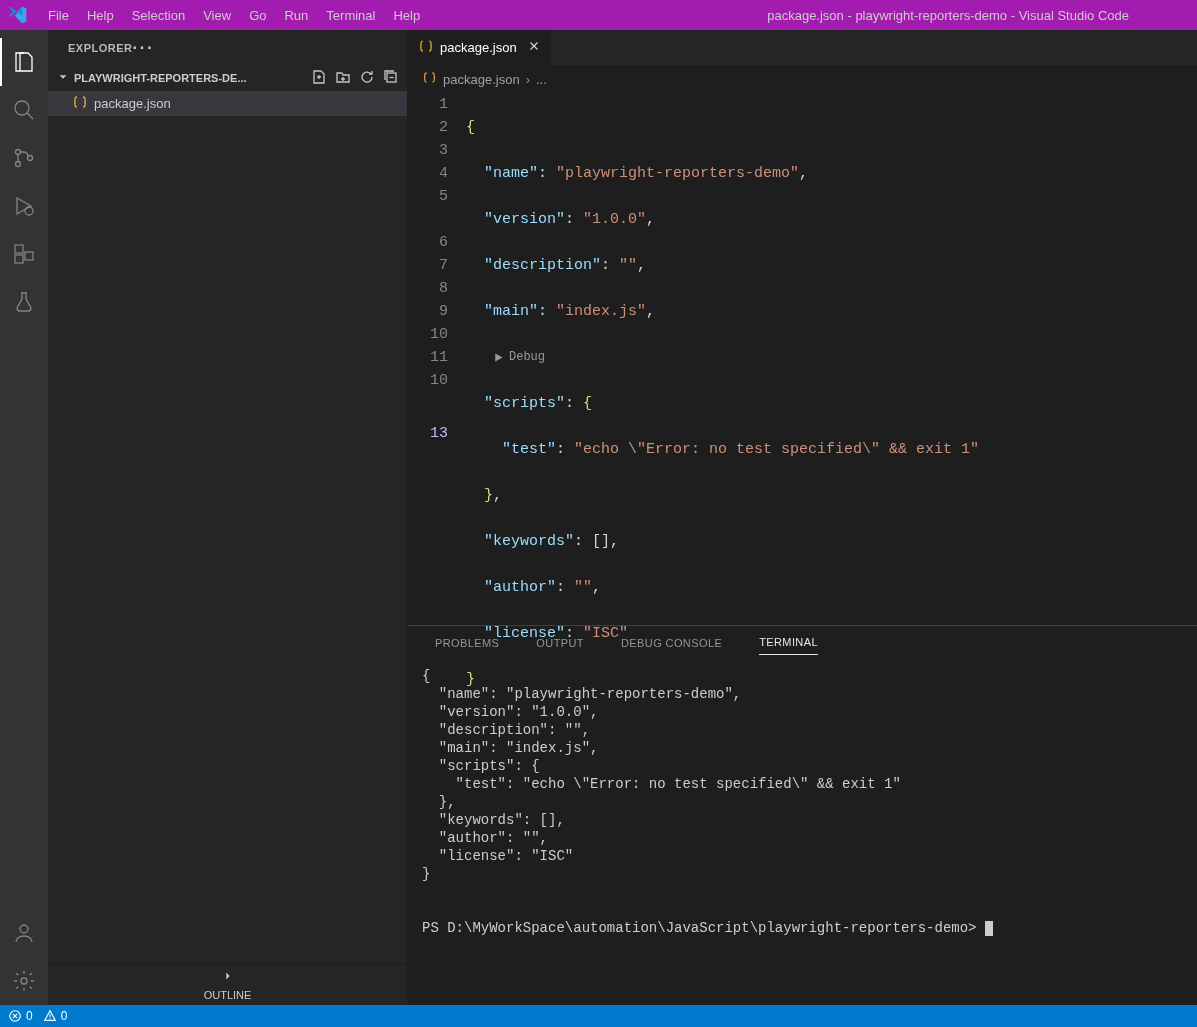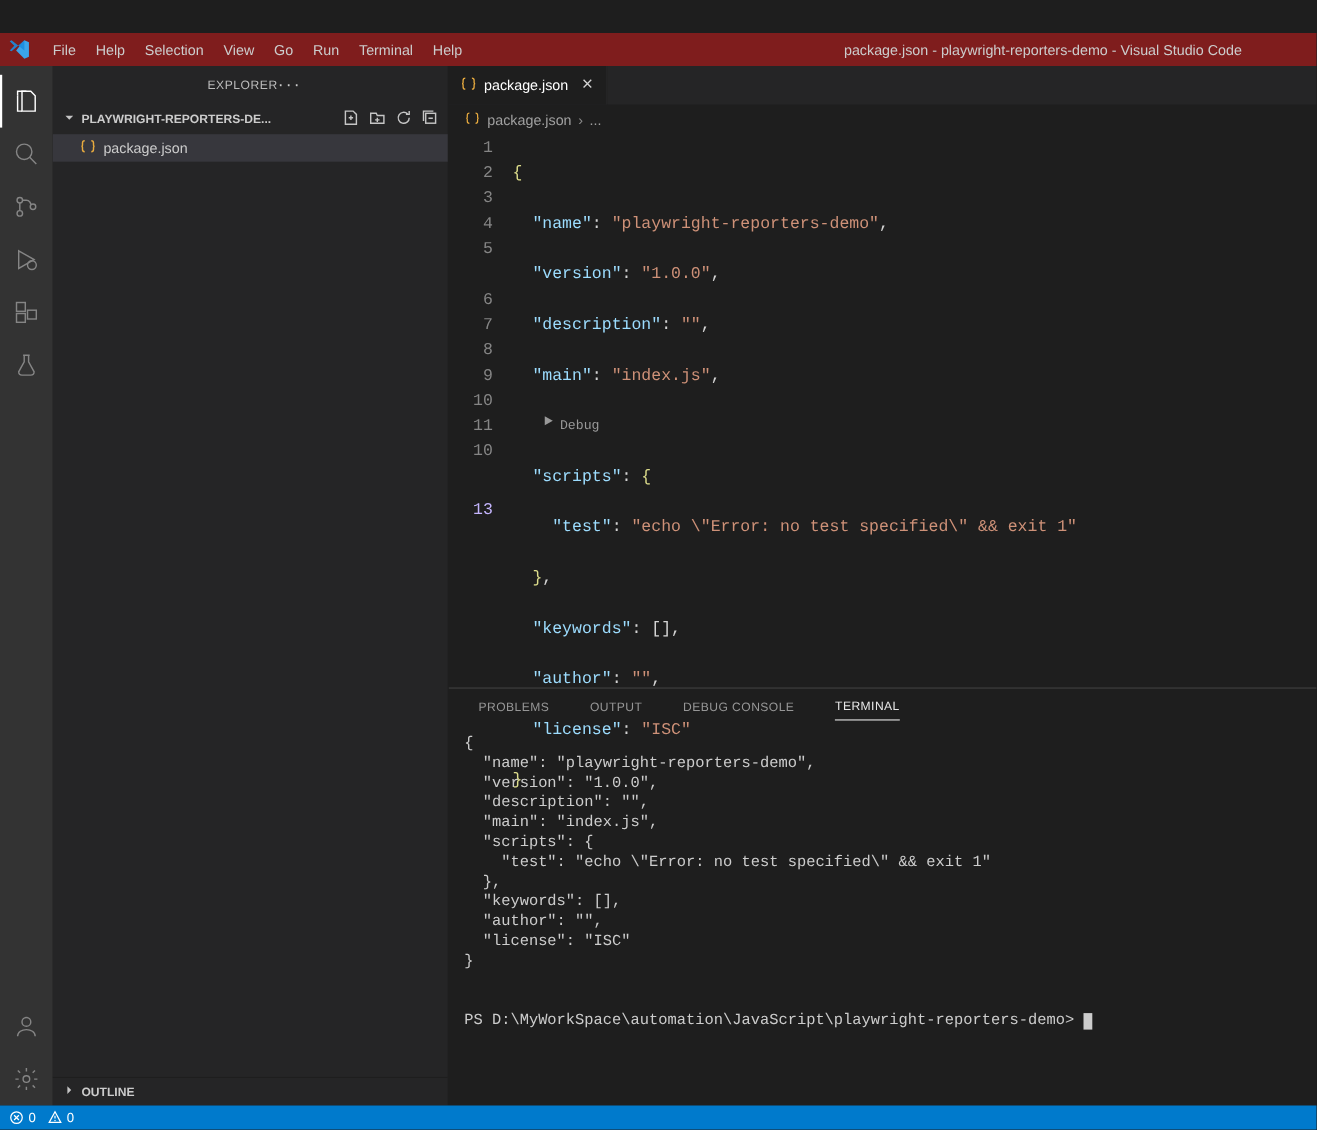--- a/index.html
+++ b/index.html
@@ -10,26 +10,25 @@
     font-family: "Segoe UI", sans-serif;
     font-size: 13px;
     color: #cccccc;
     overflow: hidden;
     display: flex;
     flex-direction: column;
   }
   
   .titlebar {
     height: 30px;
-    background: #7f1d1d;
+    background: #a21caf;
     display: flex;
     align-items: center;
     padding: 0 8px;
     gap: 2px;
-    margin-top: 30px;
   }
   .titlebar .logo {
     width: 20px; height: 20px;
     margin-right: 10px;
   }
   .titlebar .menu-item {
     padding: 4px 8px;
     color: #cccccc;
     cursor: pointer;
   }
@@ -78,25 +77,26 @@
     width: 360px;
     background: #252526;
     display: flex;
     flex-direction: column;
     border-right: 1px solid #1e1e1e;
   }
   .sidebar-header {
     height: 35px;
     display:flex;
     align-items:center;
-    justify-content: center;
+    justify-content: flex-start;
     padding: 0 12px 0 20px;
     color: #bbbbbb;
     font-size: 11px;
     letter-spacing: 0.5px;
+    font-weight: bold;
   }
   .sidebar-header .dots { color:#cccccc; font-size:16px; cursor:pointer; letter-spacing:2px;}
   .folder-row {
     display:flex;
     align-items:center;
     padding: 4px 8px;
     font-weight: 600;
     font-size: 11px;
     color:#cccccc;
     gap:4px;
@@ -116,24 +116,25 @@
   .tree-item .file-icon { color:#e8ab3f; }
   .sidebar-bottom {
     margin-top: auto;
     border-top: 1px solid #1e1e1e;
   }
   .collapse-section {
     display:flex;
     align-items:center;
     padding: 4px 8px;
     font-size:11px;
-    font-weight:700;
+    font-weight:400;
     gap:4px;
     cursor:pointer;
     color:#cccccc;
+    flex-direction:column;
   }
   
   .editor-group {
     flex:1;
     display:flex;
     flex-direction:column;
     background:#1e1e1e;
     min-width:0;
   }
   .tabs {
@@ -191,21 +192,21 @@
   .tok-brace { color:#dcdc8b; }
   .tok-key { color:#9cdcfe; }
   .tok-str { color:#ce9178; }
   .tok-punc { color:#d4d4d4; }
   .tok-arr { color:#d4d4d4; }
   .codelens {
     color:#999999;
     font-size:12px;
     height:23px;
     display:flex;
-    align-items:flex-start;
+    align-items:center;
     padding-left:26px;
     gap:4px;
     cursor:pointer;
   }
   .codelens svg { width:13px; height:13px; }
   
   .panel {
     height: 380px;
     border-top:1px solid #414141;
     display:flex;

